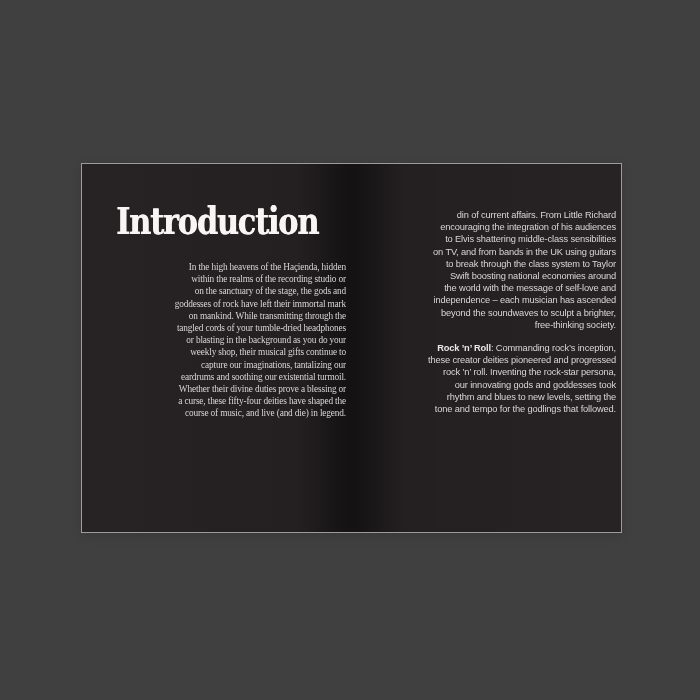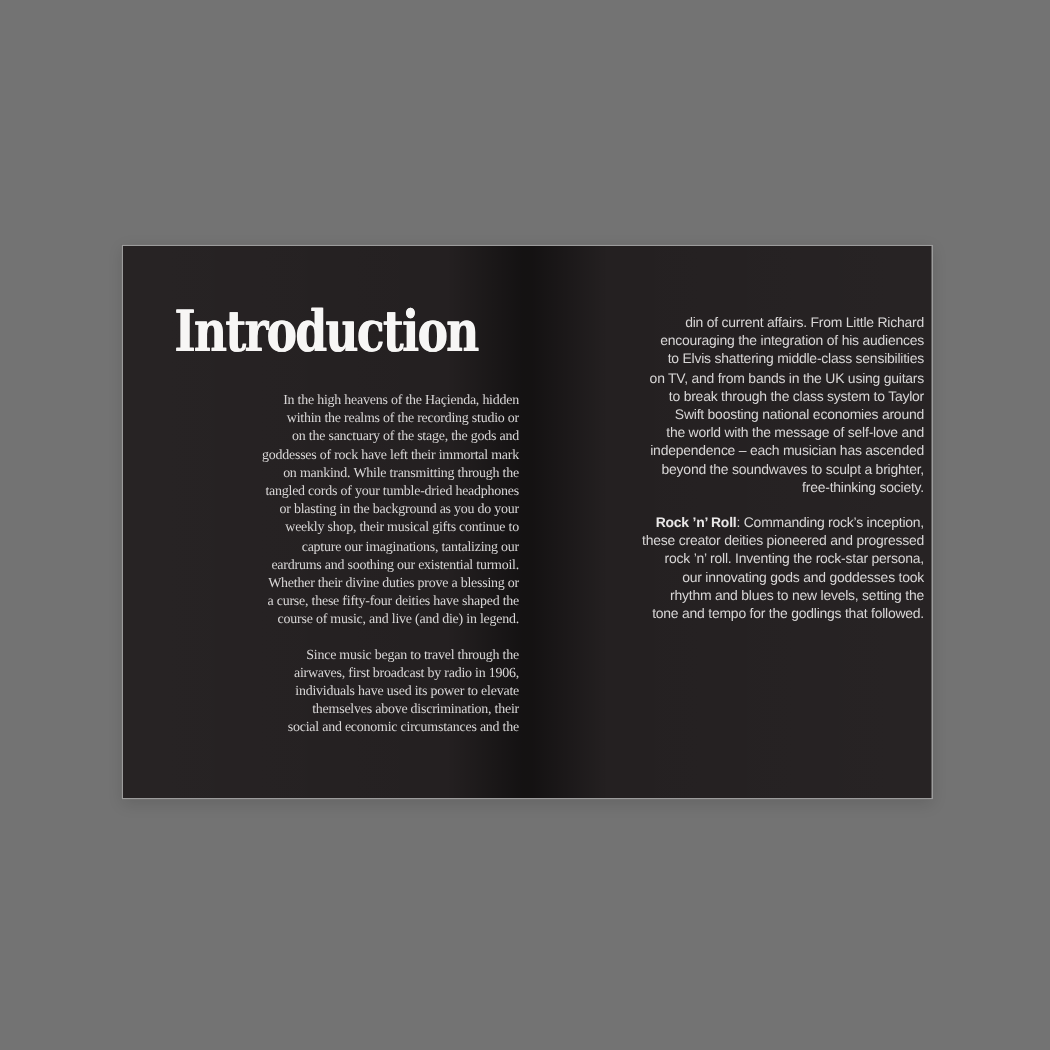--- a/index.html
+++ b/index.html
@@ -5,21 +5,21 @@
   html, body {
     margin: 0;
     padding: 0;
     background: #ffffff;
     font-family: "Liberation Sans", sans-serif;
   }
   .canvas {
     position: relative;
     width: 700px;
     height: 700px;
-    background: #737373;
+    background: #404040;
     overflow: hidden;
   }
   .book {
     position: absolute;
     left: 81px;
     top: 163px;
     width: 541px;
     height: 370px;
     box-sizing: border-box;
     background: #242021;
@@ -101,25 +101,20 @@
 goddesses of rock have left their immortal mark
 on mankind. While transmitting through the
 tangled cords of your tumble-dried headphones
 or blasting in the background as you do your
 weekly shop, their musical gifts continue to
 capture our imaginations, tantalizing our
 eardrums and soothing our existential turmoil.
 Whether their divine duties prove a blessing or
 a curse, these fifty-four deities have shaped the
 course of music, and live (and die) in legend.</p>
-        <p>Since music began to travel through the
-airwaves, first broadcast by radio in 1906,
-individuals have used its power to elevate
-themselves above discrimination, their
-social and economic circumstances and the</p>
       </div>
     </div>
 
     <div class="page page-right">
       <div class="bodytext">
         <p>din of current affairs. From Little Richard
 encouraging the integration of his audiences
 to Elvis shattering middle-class sensibilities
 on TV, and from bands in the UK using guitars
 to break through the class system to Taylor

